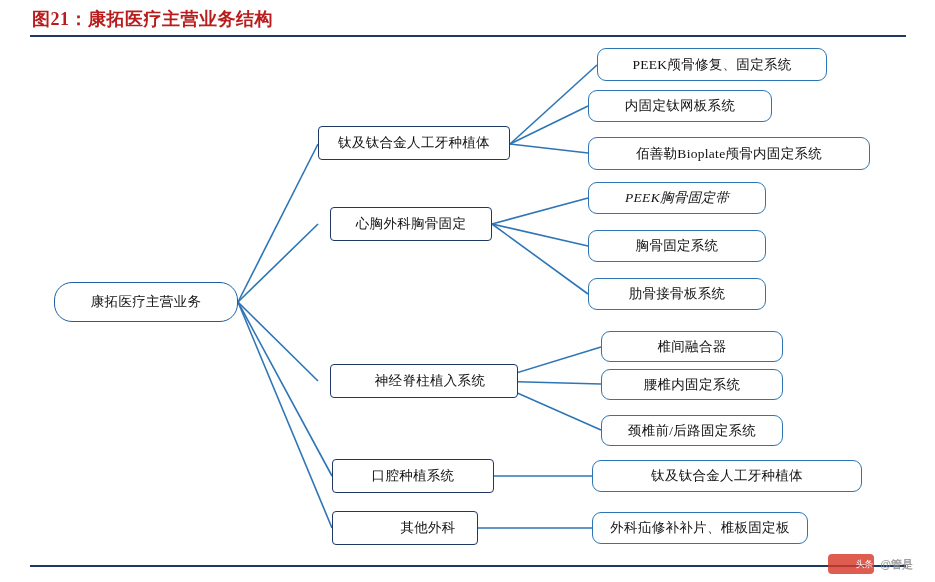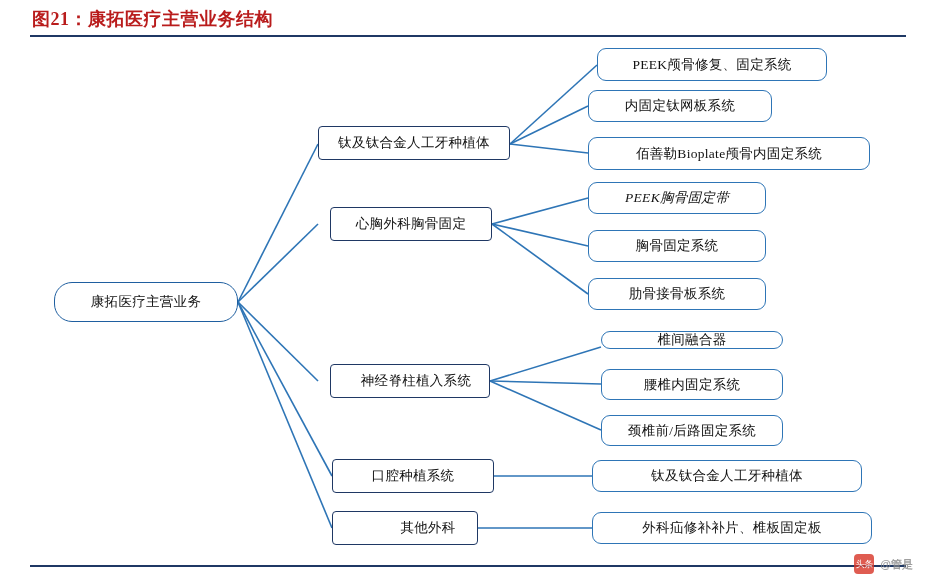--- a/index.html
+++ b/index.html
@@ -108,20 +108,21 @@
     background: #d8392b;
     color: #ffffff;
     font-size: 9px;
     line-height: 10px;
     display: flex;
     flex-direction: column;
     align-items: center;
     justify-content: center;
     font-family: "Liberation Sans", sans-serif;
     letter-spacing: -0.5px;
+    padding-left: 26px;
   }
   #wm-text {
     font-family: "Liberation Sans", "DejaVu Sans", sans-serif;
     font-size: 11px;
     color: #8a8a8a;
     font-weight: bold;
   }
 </style>
 </head>
 <body>
@@ -184,44 +185,44 @@
   <div class="node leaf" style="left:588px; top:182px; width:178px; height:32px;font-style:italic;">
     <span>PEEK胸骨固定带</span>
   </div>
   <div class="node leaf" style="left:588px; top:230px; width:178px; height:32px;">
     <span>胸骨固定系统</span>
   </div>
   <div class="node leaf" style="left:588px; top:278px; width:178px; height:32px;">
     <span>肋骨接骨板系统</span>
   </div>
 
-  <div class="node mid" style="left:330px; top:364px; width:160px; height:34px;padding-left:12px;">
+  <div class="node mid" style="left:330px; top:364px; width:188px; height:34px;padding-left:12px;">
     <span>神经脊柱植入系统</span>
   </div>
-  <div class="node leaf" style="left:601px; top:331px; width:182px; height:18px;align-items:center;">
+  <div class="node leaf" style="left:601px; top:331px; width:182px; height:31px;align-items:center;">
     <span>椎间融合器</span>
   </div>
   <div class="node leaf" style="left:601px; top:369px; width:182px; height:31px;">
     <span>腰椎内固定系统</span>
   </div>
   <div class="node mid" style="left:332px; top:459px; width:162px; height:34px;">
     <span>口腔种植系统</span>
   </div>
 
   <div class="node leaf" style="left:601px; top:415px; width:182px; height:31px;">
     <span>颈椎前/后路固定系统</span>
   </div>
   <div class="node leaf" style="left:592px; top:460px; width:270px; height:32px;">
     <span>钛及钛合金人工牙种植体</span>
   </div>
 
   <div class="node mid" style="left:332px; top:511px; width:146px; height:34px;padding-left:46px;">
     <span>其他外科</span>
   </div>
-  <div class="node leaf" style="left:592px; top:512px; width:280px; height:32px;">
+  <div class="node leaf" style="left:592px; top:512px; width:216px; height:32px;">
     <span>外科疝修补补片、椎板固定板</span>
   </div>
 
   <div id="watermark">
     <div id="wm-badge">头条</div>
     <div id="wm-text">@管是</div>
   </div>
 
 </div>
 

